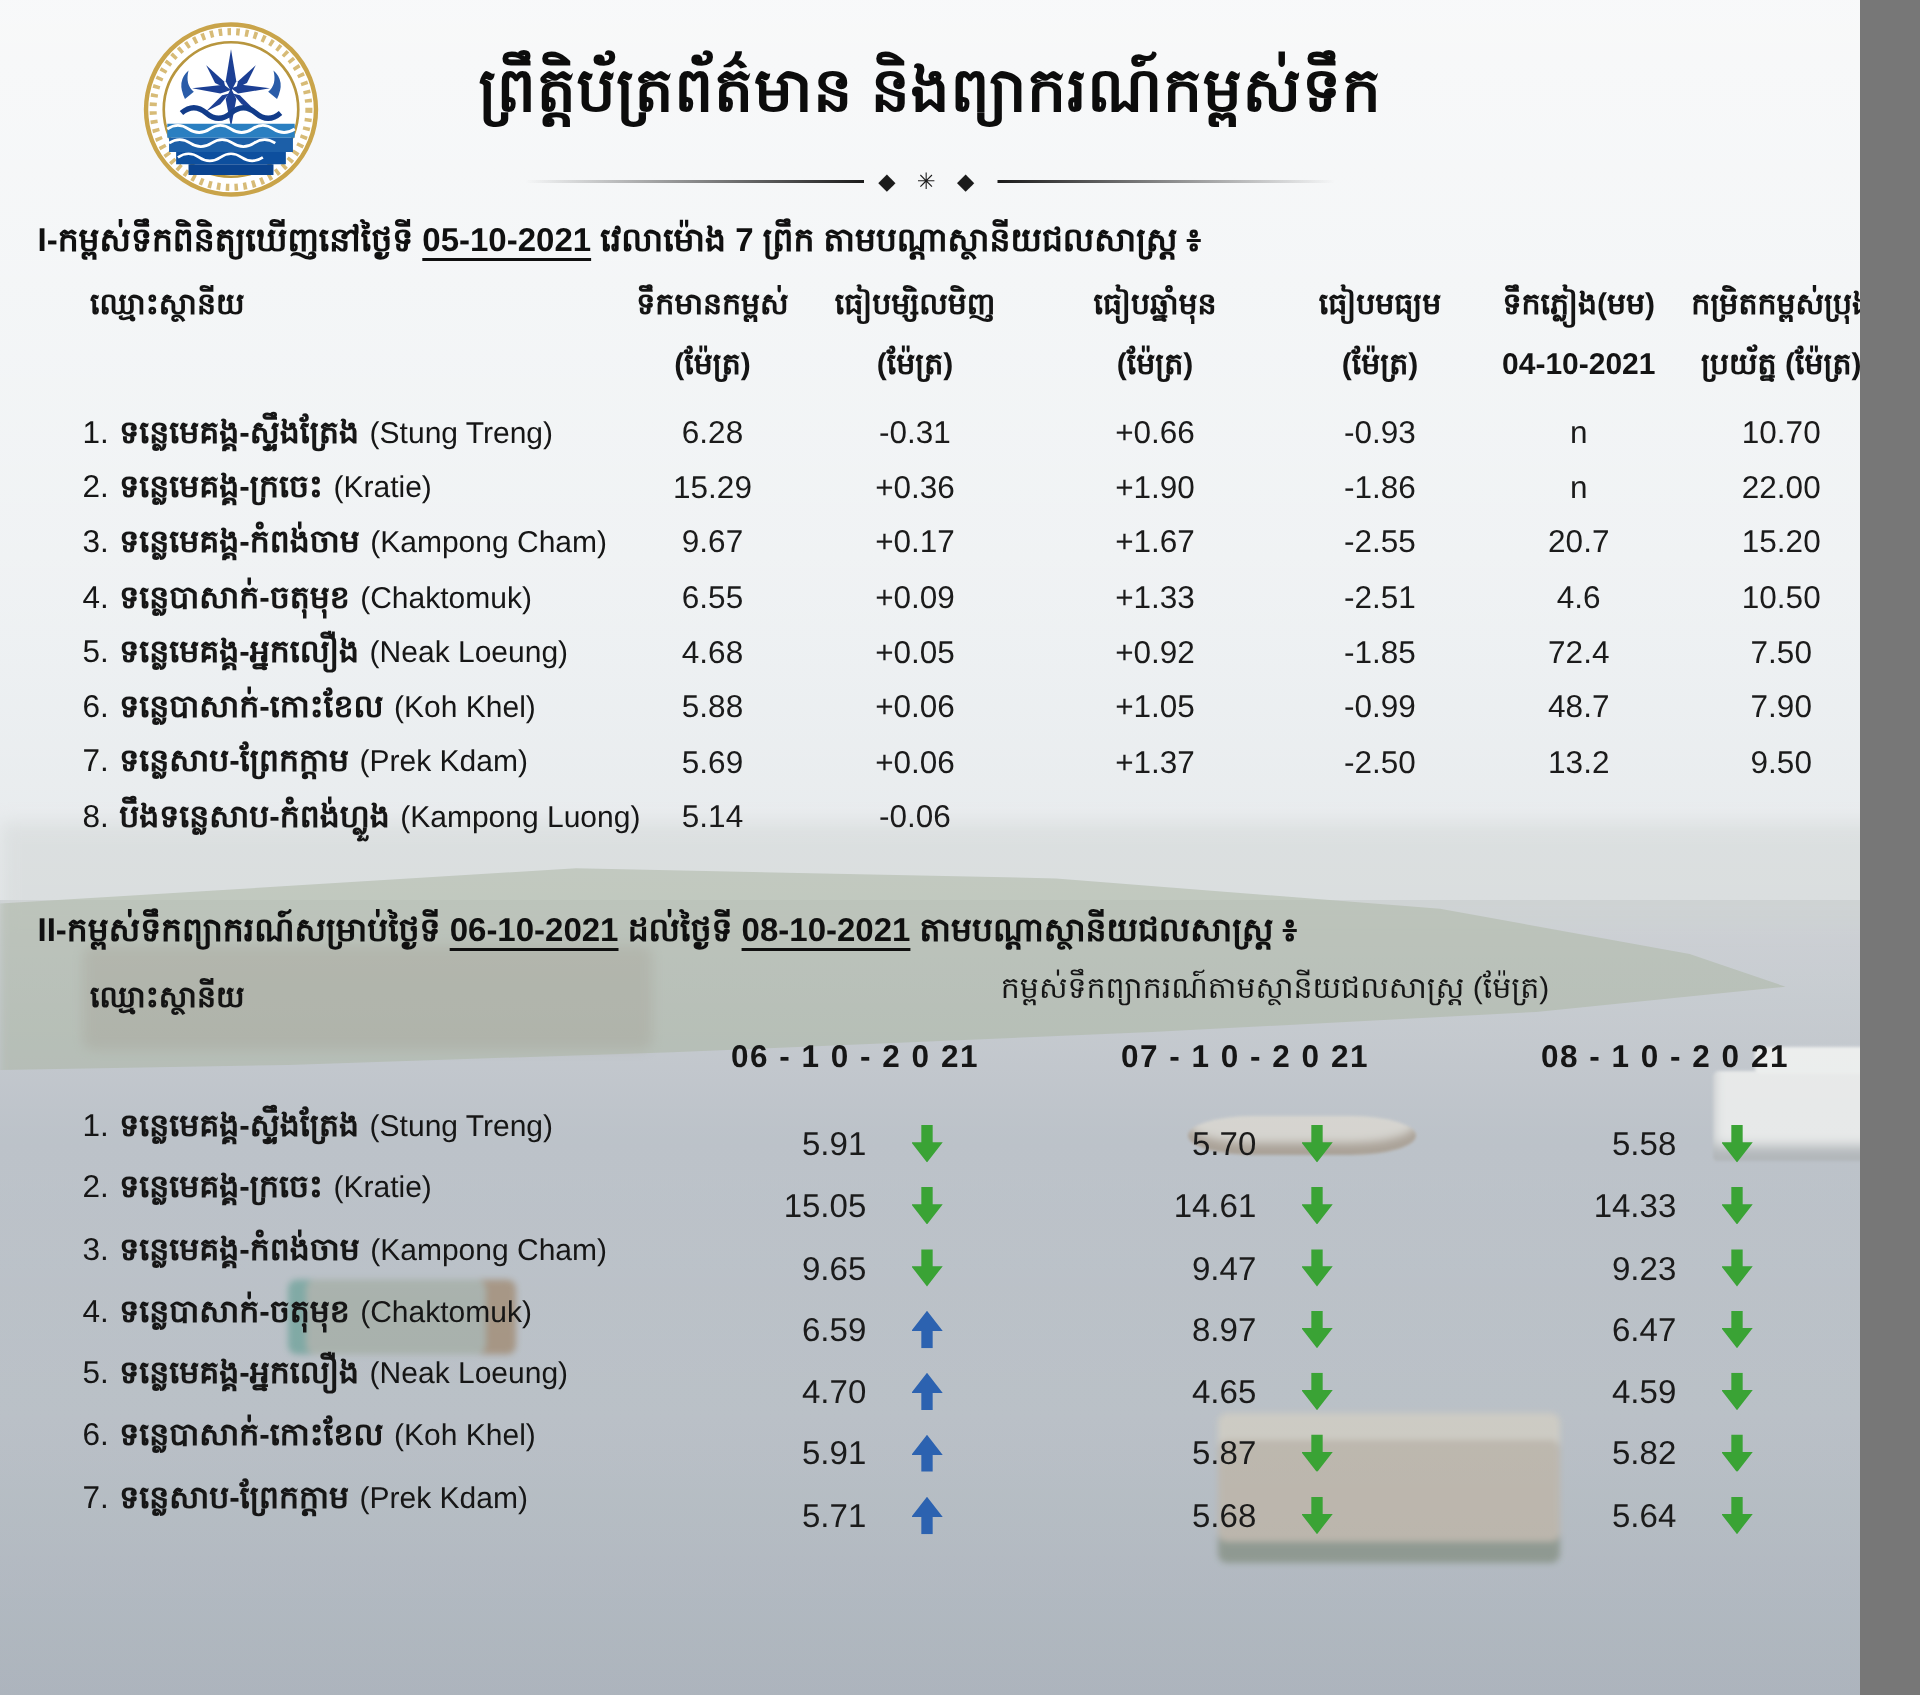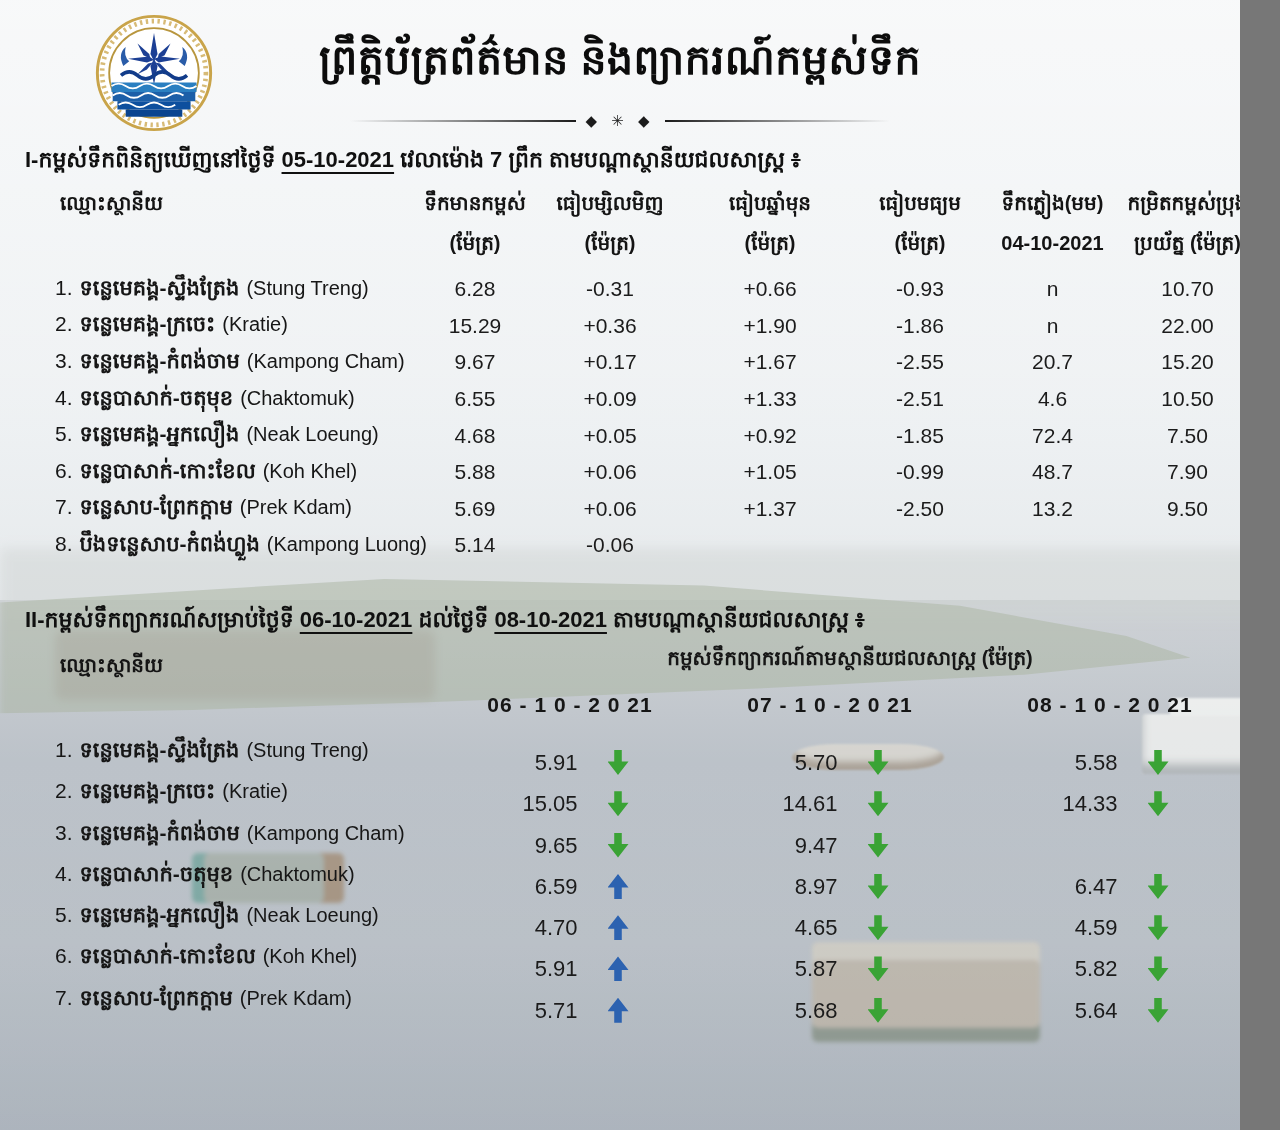--- a/index.html
+++ b/index.html
@@ -54,21 +54,21 @@
   .station-h{text-align:left;padding-left:35px;align-self:start;}
   .trow{height:36.6px;align-items:center;font-size:21px;}
   .trow2{height:41.3px;align-items:center;font-size:21px;}
   #table1 .thead{padding-bottom:8px;}
   .cell.station{display:flex;align-items:baseline;gap:7px;padding-left:30px;white-space:nowrap;}
   .cell.station .no{font-weight:400;}
   .cell.station .km{font-weight:700;}
   .cell.station .en{font-weight:400;font-size:20px;}
   .cell.num{text-align:center;font-weight:400;color:#1b1b1b;}
   .t2-head1{margin-bottom:2px;}
-  .group-h{grid-column:2 / span 3;text-align:center;font-weight:700;font-size:20px;}
+  .group-h{grid-column:2 / span 3;text-align:center;font-weight:400;font-size:20px;}
   .date-h{text-align:center;font-weight:700;font-size:21px;letter-spacing:1px;padding-top:6px;padding-bottom:10px;}
   .cell.fc{display:flex;justify-content:center;gap:30px;margin-top:23px;}
   .cell.fc .val{min-width:66px;text-align:right;font-size:22px;color:#1b1b1b;}
   .arrow{width:21px;height:25px;display:inline-block;}
   .arrow.down{background:#3aa335;clip-path:polygon(32% 0,68% 0,68% 46%,100% 46%,50% 100%,0 46%,32% 46%);}
   .arrow.up{background:#2c62b0;clip-path:polygon(50% 0,100% 54%,68% 54%,68% 100%,32% 100%,32% 54%,0 54%);}
   
   .footer{position:absolute;left:0;right:0;top:1066px;text-align:center;
           font-size:24px;font-weight:700;color:#2a3795;}
 </style>
@@ -325,20 +325,24 @@
             <span class="en">(Kampong Cham)</span>
           </div>
           <div class="cell fc">
             <span class="val">9.65</span>
             <span class="arrow down"></span>
           </div>
           <div class="cell fc">
             <span class="val">9.47</span>
             <span class="arrow down"></span>
           </div>
+          <div class="cell fc">
+            <span class="val">9.23</span>
+            <span class="arrow down"></span>
+          </div>
         </div>
         <div class="trow2 t2grid">
           <div class="cell station">
             <span class="no">4.</span>
             <span class="km">ទន្លេបាសាក់-ចតុមុខ</span>
             <span class="en">(Chaktomuk)</span>
           </div>
           <div class="cell fc">
             <span class="val">6.59</span>
             <span class="arrow up"></span>

